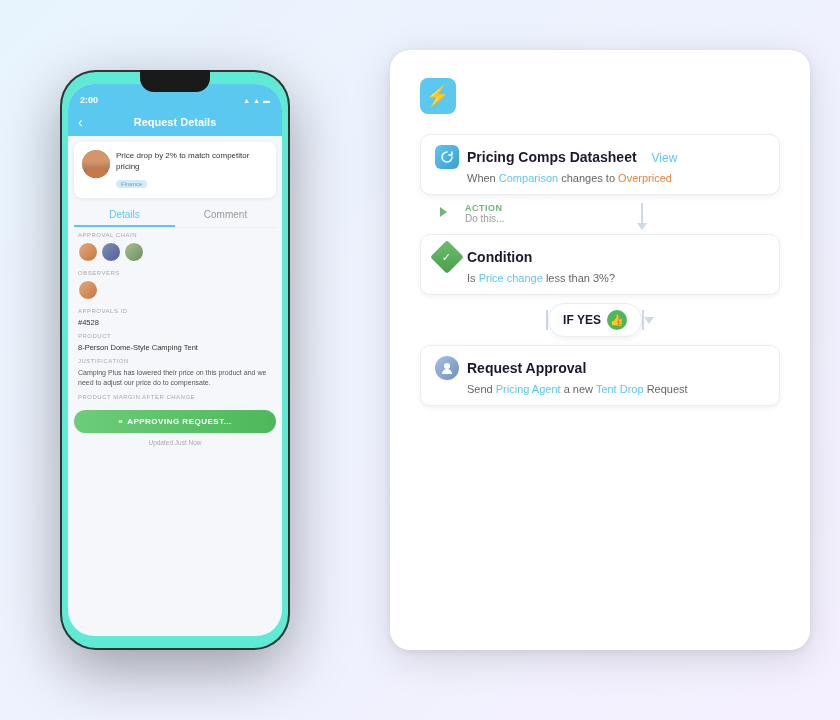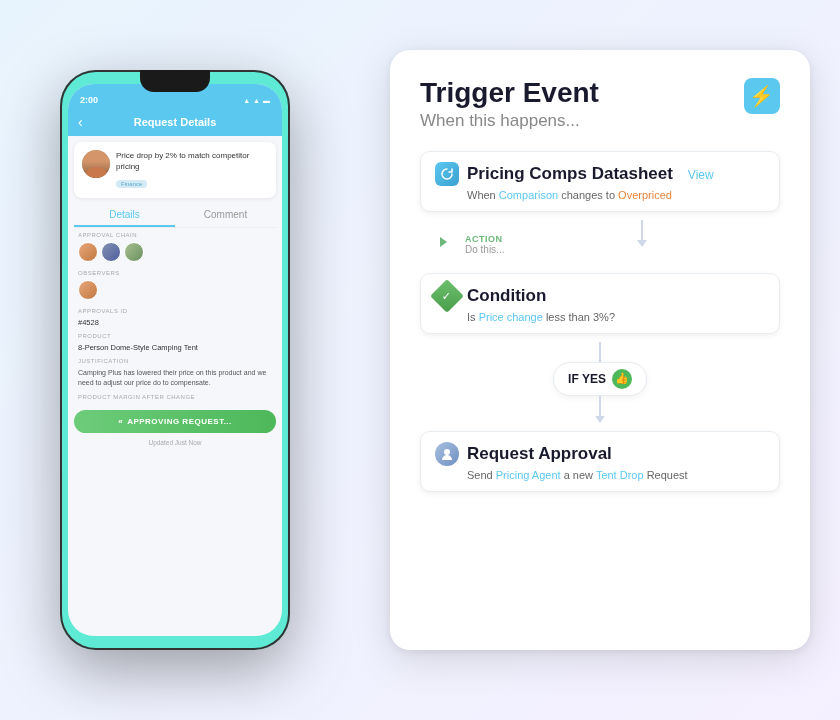--- a/index.html
+++ b/index.html
@@ -330,21 +330,21 @@
       justify-content: center;
       flex-shrink: 0;
     }
 
     .flow-card-icon svg {
       width: 14px;
       height: 14px;
     }
 
     .flow-card-title {
-      font-size: 17px;
+      font-size: 14px;
       font-weight: 600;
       color: #1a1a2e;
     }
 
     .flow-card-link {
       color: #5bc8f0;
       font-size: 12px;
       font-weight: 400;
     }
 
@@ -358,21 +358,20 @@
     .flow-card-desc .highlight {
       color: #5bc8f0;
     }
 
     .flow-card-desc .highlight-orange {
       color: #e8843a;
     }
 
     .flow-connector {
       display: flex;
-      flex-direction: column;
       align-items: center;
       margin: 2px 0;
     }
 
     .flow-connector-line {
       width: 2px;
       height: 20px;
       background: #d0d8e8;
     }
 
@@ -457,21 +456,21 @@
       font-size: 12px;
       color: white;
     }
 
     .action-connector {
       display: flex;
       align-items: center;
       gap: 8px;
       align-self: flex-start;
       padding-left: 20px;
-      margin: 14px 0;
+      margin: 0 0;
     }
 
     .action-arrow-right {
       width: 0;
       height: 0;
       border-top: 5px solid transparent;
       border-bottom: 5px solid transparent;
       border-left: 7px solid #6db87a;
     }
   </style>
@@ -545,24 +544,20 @@
       </div>
 
       <div class="phone-updated">Updated Just Now</div>
 
     </div>
   </div>
 
   <div class="workflow-panel">
 
     <div class="workflow-header">
-      <div>
-        <div class="workflow-title">Trigger Event</div>
-        <div class="workflow-subtitle">When this happens...</div>
-      </div>
       <div class="lightning-icon">
         <span>⚡</span>
       </div>
     </div>
 
     <div class="workflow-flow">
 
       <div class="flow-card">
         <div class="flow-card-header">
           <div class="flow-card-icon">

